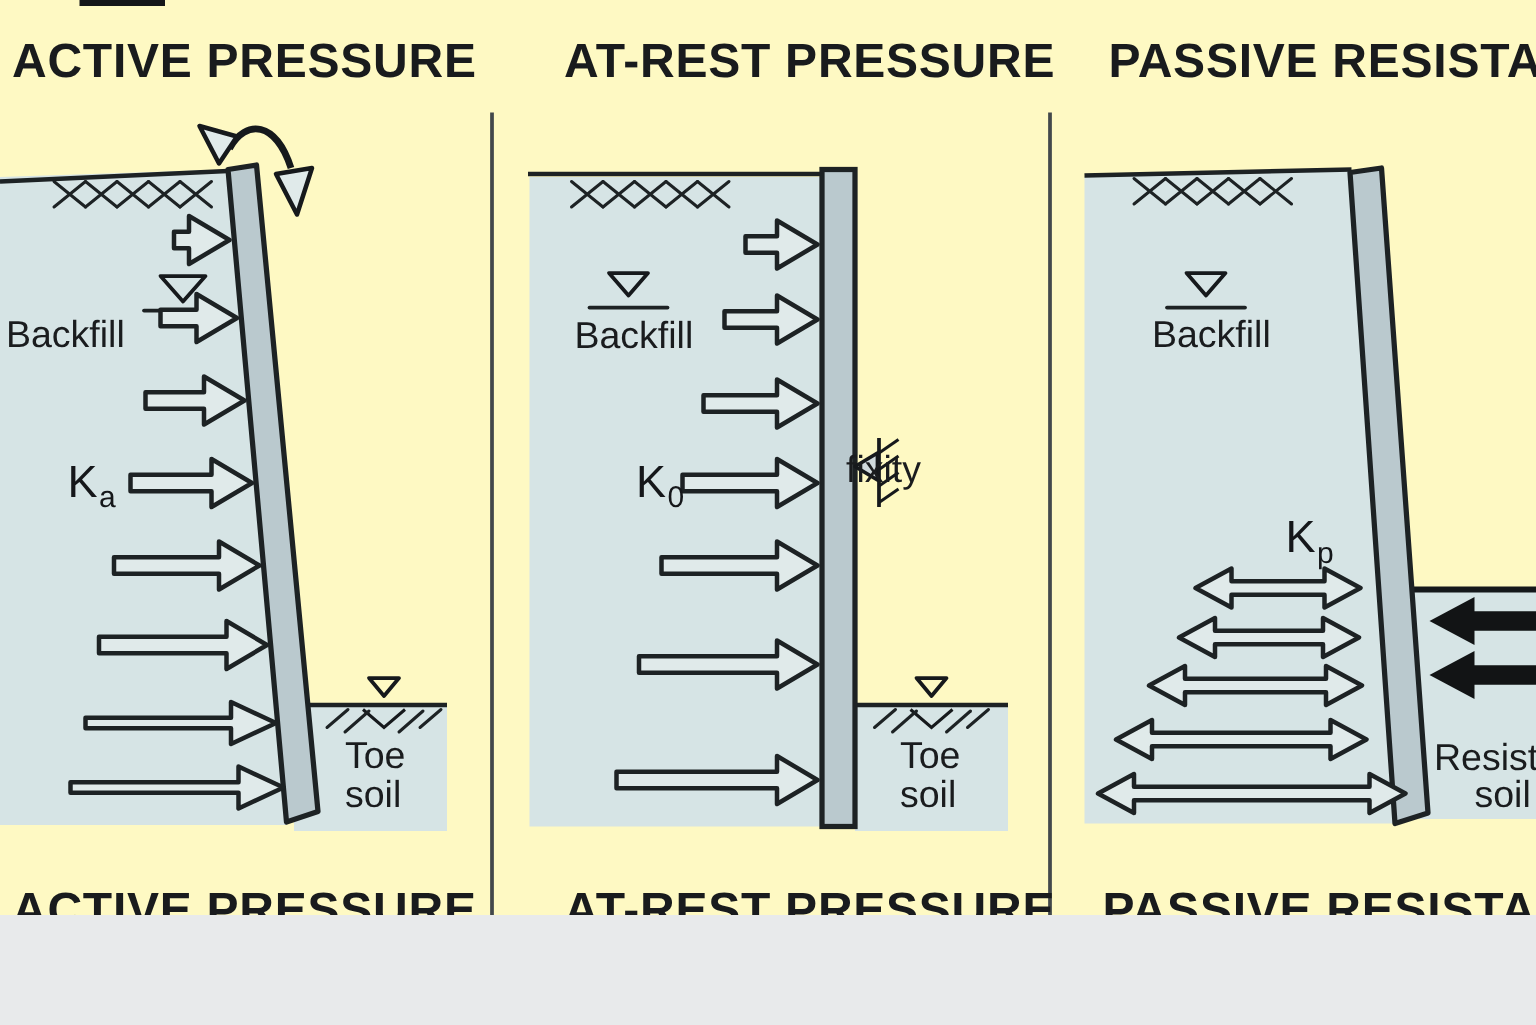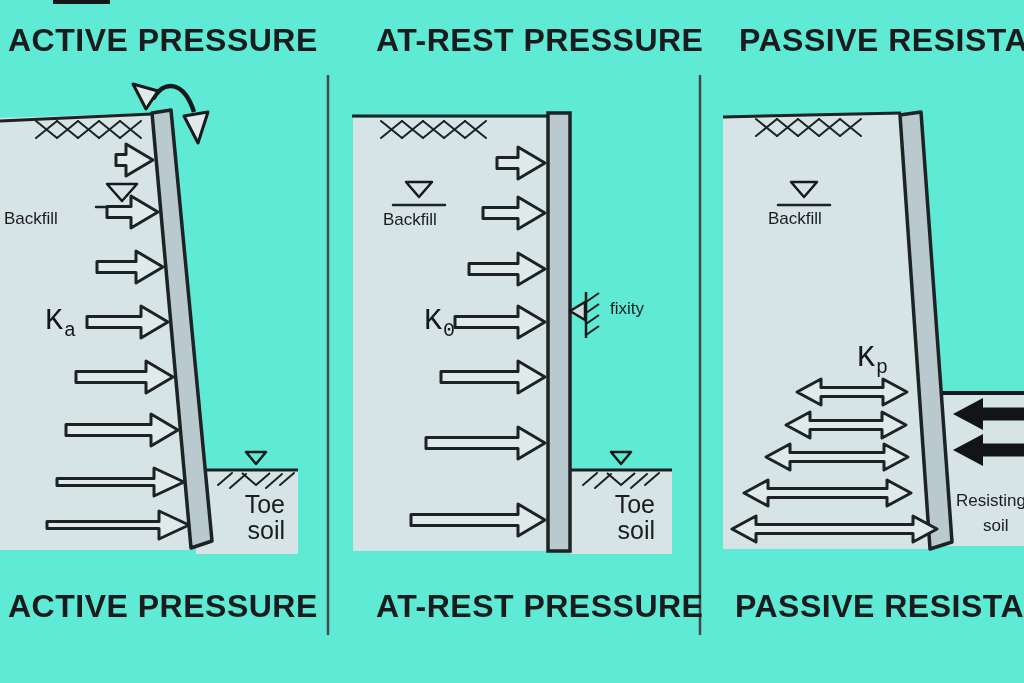--- a/index.html
+++ b/index.html
@@ -1,28 +1,28 @@
 <!DOCTYPE html>
 <html><head>
 <meta charset="utf-8">
 <style>
   html,body{margin:0;padding:0;background:#e8eaeb;}
   .stage{
-    position:relative;width:1024px;height:683px;overflow:hidden;
-    background:#5eead4;
+    position:relative;width:1024px;height:610px;overflow:hidden;
+    background:#fef9c3;
     font-family:"Liberation Sans",sans-serif;
     color:#1a1c1e;
   }
   .stage svg{position:absolute;left:0;top:0;}
   .txt{position:absolute;white-space:nowrap;line-height:1.05;}
   .title{font-size:32px;font-weight:bold;letter-spacing:.5px;color:#191b1d;}
-  .lbl{font-size:17px;color:#1a1c1e;}
-  .klabel{font-size:30px;color:#15171a;font-family:Liberation Mono, monospace;}
+  .lbl{font-size:25px;color:#1a1c1e;}
+  .klabel{font-size:30px;color:#15171a;}
   .klabel .ksub{font-size:20px;position:relative;top:7px;left:1px;}
-  .stack{display:flex;flex-direction:column;align-items:flex-end;white-space:nowrap;}
+  .stack{display:flex;flex-direction:column;align-items:flex-start;white-space:nowrap;}
   .stack span{font-size:25px;line-height:26px;}
 </style>
 </head>
 <body>
 
 <div class="stage">
 
   <svg width="1024" height="683" viewBox="0 0 1024 683">
 
     <rect x="53" y="0" width="57" height="4" fill="#141618"></rect>
@@ -175,21 +175,21 @@
   <div class="txt title" style="left:735px;top:590px;">PASSIVE RESISTANCE</div>
 
   <div class="txt lbl" style="left:4px;top:210px;">Backfill</div>
   <div class="txt lbl" style="left:383px;top:211px;">Backfill</div>
   <div class="txt lbl" style="left:768px;top:210px;">Backfill</div>
 
   <div class="txt klabel" style="left:45px;top:306px;"><span>K</span><span class="ksub">a</span></div>
   <div class="txt klabel" style="left:424px;top:306px;"><span>K</span><span class="ksub">0</span></div>
   <div class="txt klabel" style="left:857px;top:343px;"><span>K</span><span class="ksub">p</span></div>
 
-  <div class="txt lbl" style="left:610px;top:300px;">fixity</div>
+  <div class="txt lbl" style="left:564px;top:300px;">fixity</div>
 
   <div class="stack txt" style="left:230px;top:491px;width:55px;">
     <span>Toe</span>
     <span>soil</span>
   </div>
   <div class="stack txt" style="left:600px;top:491px;width:55px;">
     <span>Toe</span>
     <span>soil</span>
   </div>
 

